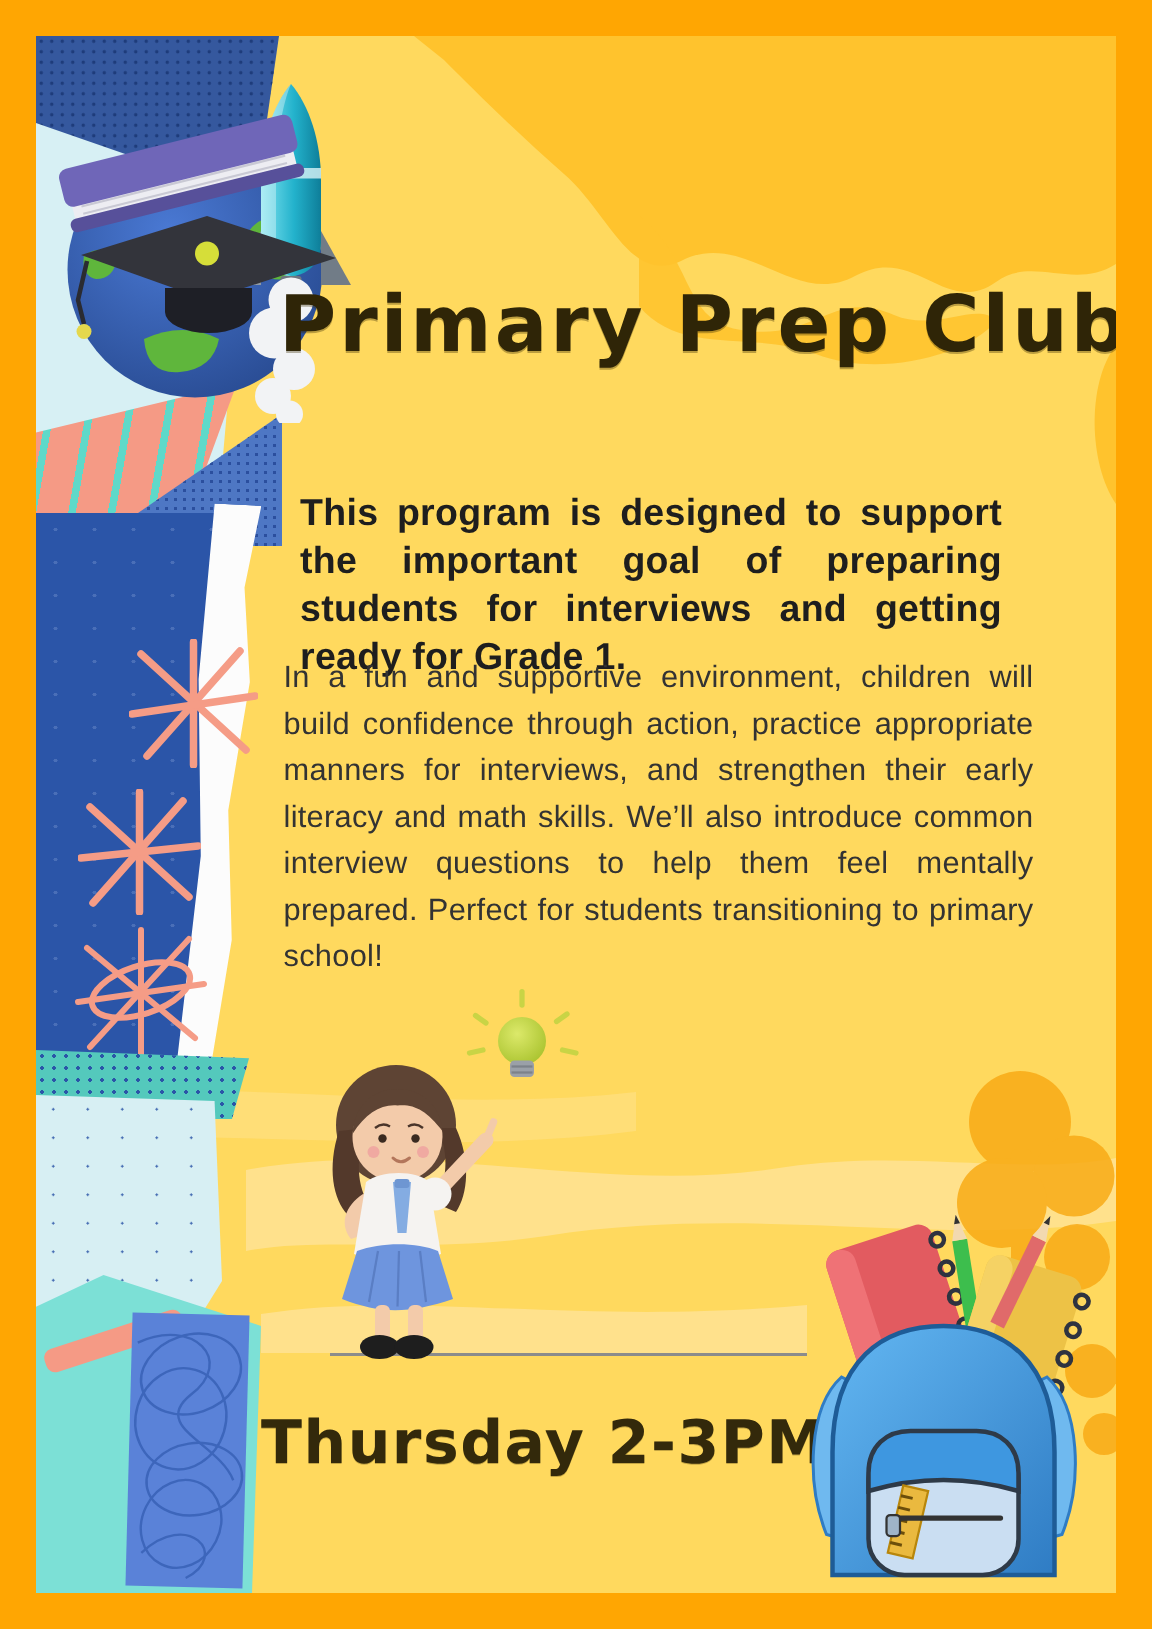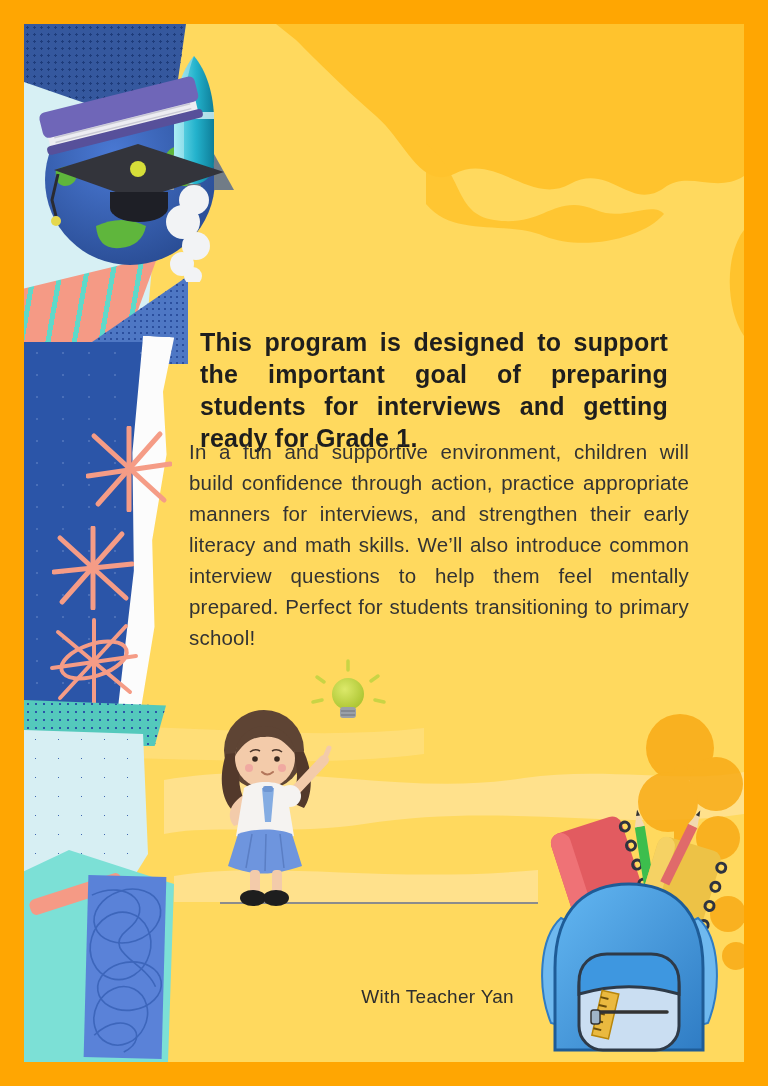--- a/index.html
+++ b/index.html
@@ -223,23 +223,24 @@
       </g>
       <g>
         <polygon points="28,120 112,94 198,122 112,150" fill="#33343B"></polygon>
         <path d="M84,142 h58 v16 a29,14 0 0 1 -58,0 z" fill="#1E1F26"></path>
         <circle cx="112" cy="119" r="8" fill="#D6DE39"></circle>
         <polyline points="32,124 26,150 30,166" fill="none" stroke="#2A2B31" stroke-width="3"></polyline>
         <circle cx="30" cy="171" r="5" fill="#E5D84D"></circle>
       </g>
     </svg>
 
+    <div class="title">Primary Prep Club</div>
     <div class="intro">This program is designed to support the important goal of preparing students for interviews and getting ready for Grade 1.</div>
     <div class="desc">In a fun and supportive environment, children will build confidence through action, practice appropriate manners for interviews, and strengthen their early literacy and math skills. We’ll also introduce common interview questions to help them feel mentally prepared. Perfect for students transitioning to primary school!</div>
-    <div class="teacher">With Teacher Yan</div>
+    <div class="schedule">Thursday 2-3PM</div>
 
     <svg class="abs" style="left:178px;top:630px;" width="190" height="256" viewBox="0 0 190 256">
       <defs>
         <radialGradient id="bulbG" cx="40%" cy="35%" r="80%">
           <stop offset="0%" stop-color="#DCE96A"></stop>
             <stop offset="100%" stop-color="#A3BE27"></stop>
         </radialGradient>
       </defs>
       <g transform="translate(146,40)">
         <g stroke="#C9D445" stroke-width="3.5" stroke-linecap="round">

